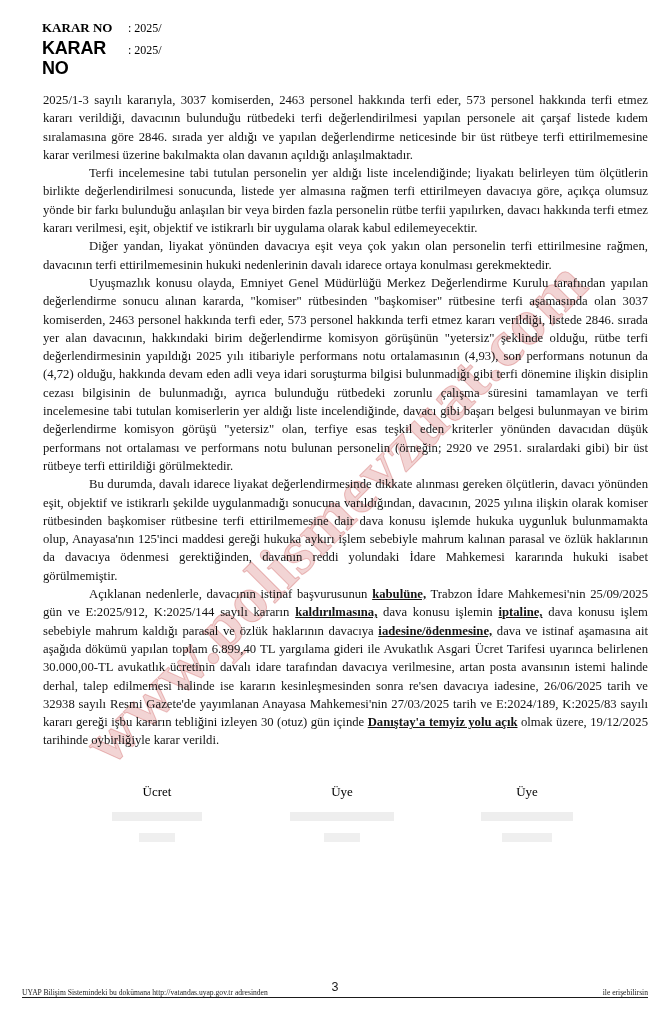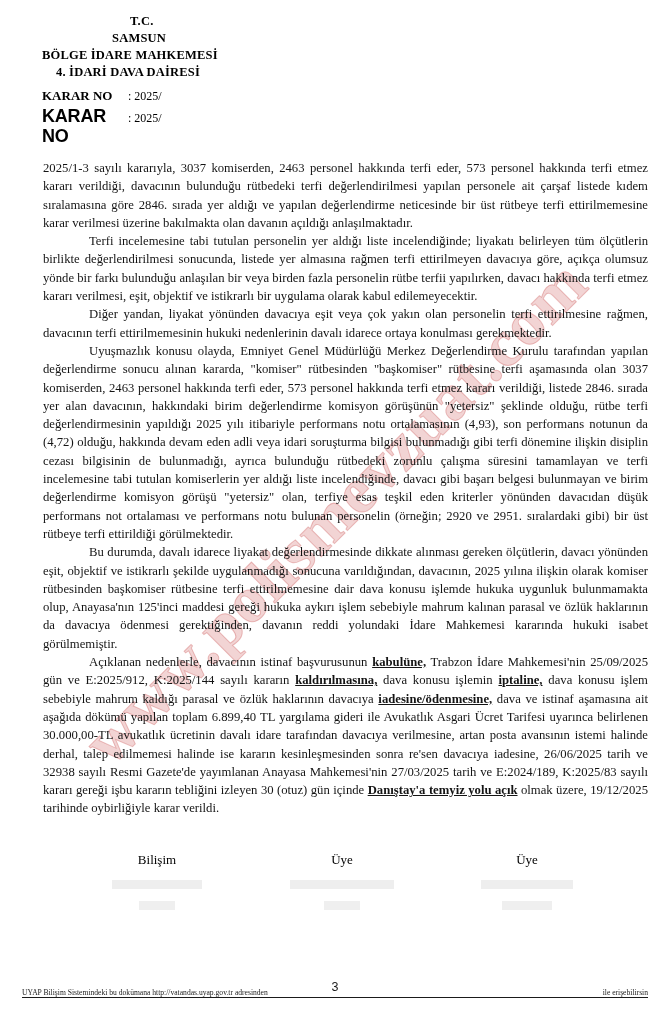--- a/index.html
+++ b/index.html
@@ -208,26 +208,20 @@
 
 <div class="page">
 
   <div class="watermark-layer">
     <div class="watermark-text">www.polismevzuat.com</div>
   </div>
 
   <div class="content">
 
     <div class="doc-header">
-      <div class="court-block">
-        <div class="court-line l1">T.C.</div>
-        <div class="court-line l2">SAMSUN</div>
-        <div class="court-line l3">BÖLGE İDARE MAHKEMESİ</div>
-        <div class="court-line l4">4. İDARİ DAVA DAİRESİ</div>
-      </div>
 
       <div class="case-nums">
         <div class="case-row">
           <span class="case-label-serif">KARAR NO</span>
           <span class="case-value">: 2025/</span>
         </div>
         <div class="case-row">
           <span class="case-label-sans">KARAR NO</span>
           <span class="case-value">: 2025/</span>
         </div>
@@ -238,21 +232,21 @@
         <p class="para"><span>2025/1-3 sayılı kararıyla, 3037 komiserden, 2463 personel hakkında terfi eder, 573 personel hakkında terfi etmez kararı verildiği, davacının bulunduğu rütbedeki terfi değerlendirilmesi yapılan personele ait çarşaf listede kıdem sıralamasına göre 2846. sırada yer aldığı ve yapılan değerlendirme neticesinde bir üst rütbeye terfi ettirilmemesine karar verilmesi üzerine bakılmakta olan davanın açıldığı anlaşılmaktadır.</span></p>
         <p class="para indent"><span>Terfi incelemesine tabi tutulan personelin yer aldığı liste incelendiğinde; liyakatı belirleyen tüm ölçütlerin birlikte değerlendirilmesi sonucunda, listede yer almasına rağmen terfi ettirilmeyen davacıya göre, açıkça olumsuz yönde bir farkı bulunduğu anlaşılan bir veya birden fazla personelin rütbe terfii yapılırken, davacı hakkında terfi etmez kararı verilmesi, eşit, objektif ve istikrarlı bir uygulama olarak kabul edilemeyecektir.</span></p>
         <p class="para indent"><span>Diğer yandan, liyakat yönünden davacıya eşit veya çok yakın olan personelin terfi ettirilmesine rağmen, davacının terfi ettirilmemesinin hukuki nedenlerinin davalı idarece ortaya konulması gerekmektedir.</span></p>
         <p class="para indent"><span>Uyuşmazlık konusu olayda, Emniyet Genel Müdürlüğü Merkez Değerlendirme Kurulu tarafından yapılan değerlendirme sonucu alınan kararda, "komiser" rütbesinden "başkomiser" rütbesine terfi aşamasında olan 3037 komiserden, 2463 personel hakkında terfi eder, 573 personel hakkında terfi etmez kararı verildiği, listede 2846.  sırada yer alan davacının, hakkındaki birim değerlendirme komisyon görüşünün "yetersiz" şeklinde olduğu, rütbe terfi değerlendirmesinin yapıldığı 2025 yılı itibariyle performans notu ortalamasının (4,93), son performans notunun da (4,72) olduğu, hakkında devam eden adli veya idari soruşturma bilgisi bulunmadığı gibi terfi dönemine ilişkin disiplin cezası bilgisinin de bulunmadığı, ayrıca bulunduğu rütbedeki zorunlu çalışma süresini tamamlayan ve terfi incelemesine tabi tutulan komiserlerin yer aldığı liste incelendiğinde, davacı gibi başarı belgesi bulunmayan ve birim değerlendirme komisyon görüşü "yetersiz" olan, terfiye esas teşkil eden kriterler yönünden davacıdan düşük performans not ortalaması ve performans notu bulunan personelin (örneğin; 2920 ve 2951. sıralardaki gibi) bir üst rütbeye terfi ettirildiği görülmektedir.</span></p>
         <p class="para indent"><span>Bu durumda, davalı idarece liyakat değerlendirmesinde dikkate alınması gereken ölçütlerin, davacı yönünden eşit, objektif ve istikrarlı şekilde uygulanmadığı sonucuna varıldığından, davacının, 2025 yılına ilişkin olarak komiser rütbesinden başkomiser rütbesine terfi ettirilmemesine dair dava konusu işlemde hukuka uygunluk bulunmamakta olup, Anayasa'nın 125'inci maddesi gereği hukuka aykırı işlem sebebiyle mahrum kalınan parasal ve özlük  haklarının da davacıya ödenmesi gerektiğinden, davanın reddi yolundaki İdare Mahkemesi kararında hukuki isabet görülmemiştir.</span></p>
         <p class="para indent"><span>Açıklanan nedenlerle, davacının istinaf başvurusunun </span><b>kabulüne,</b><span> Trabzon  İdare Mahkemesi'nin 25/09/2025 gün ve E:2025/912, K:2025/144  sayılı kararın </span><b>kaldırılmasına,</b><span> dava konusu işlemin </span><b>iptaline,</b><span>  dava konusu işlem sebebiyle mahrum kaldığı  parasal ve özlük haklarının  davacıya </span><b>iadesine/ödenmesine,</b><span> dava ve istinaf aşamasına ait aşağıda dökümü yapılan toplam 6.899,40 TL yargılama gideri ile Avukatlık Asgari Ücret Tarifesi uyarınca belirlenen 30.000,00-TL avukatlık ücretinin davalı idare tarafından davacıya verilmesine, artan posta avansının istemi halinde derhal, talep edilmemesi halinde ise kararın kesinleşmesinden sonra re'sen davacıya iadesine, 26/06/2025 tarih ve 32938 sayılı Resmi Gazete'de yayımlanan Anayasa Mahkemesi'nin 27/03/2025 tarih ve E:2024/189, K:2025/83 sayılı kararı gereği işbu kararın tebliğini izleyen 30 (otuz) gün içinde </span><b>Danıştay'a temyiz yolu açık</b><span> olmak üzere, 19/12/2025 tarihinde oybirliğiyle karar verildi.</span></p>
       </div>
 
     <div class="signatures" id="sig-root">
         <div class="sig-col c1">
-          <div class="sig-title">Bilişim</div>
+          <div class="sig-title">Ücret</div>
           <div class="redact-wide"></div>
           <div class="redact-narrow"></div>
         </div>
         <div class="sig-col c2">
           <div class="sig-title">Üye</div>
           <div class="redact-wide"></div>
           <div class="redact-narrow"></div>
         </div>
         <div class="sig-col c3">
           <div class="sig-title">Üye</div>

